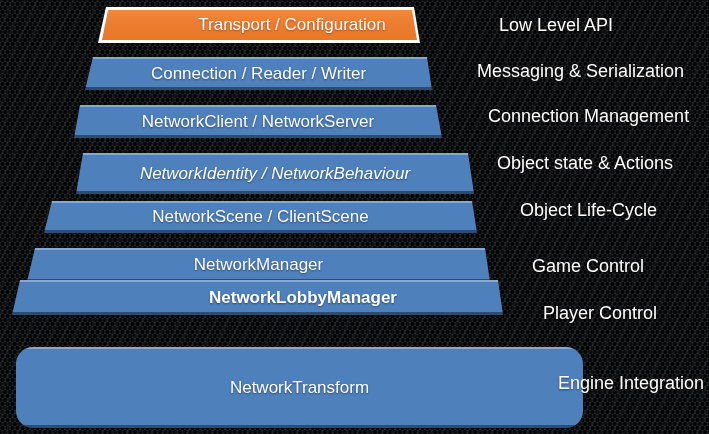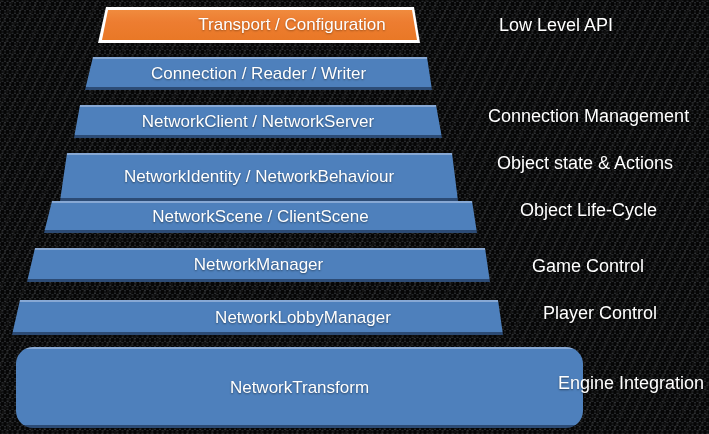--- a/index.html
+++ b/index.html
@@ -43,24 +43,24 @@
     display: flex; align-items: center; justify-content: center;
     color: #ffffff; font-size: 17px;
     text-shadow: 0 1px 2px rgba(0,0,0,0.35);
     background: linear-gradient(180deg, #f08b3e 0, #ed7d31 40%, #e97826 100%);
     clip-path: polygon(8px 0, 312px 0, 317px 100%, 2px 100%);
     white-space: nowrap;
     padding-left: 32px;
   }
   .l2 { left: 85px; top: 57px;  width: 347px; height: 33px; clip-path: polygon(8px 0, 342px 0, 347px 100%, 0 100%); }
   .l3 { left: 74px; top: 105px; width: 368px; height: 33px; clip-path: polygon(6px 0, 362px 0, 368px 100%, 0 100%); }
-  .l4 { left: 60px; top: 153px; width: 398px; height: 48px; clip-path: polygon(7px 0, 392px 0, 398px 100%, 0 100%); }
+  .l4 { left: 76px; top: 153px; width: 398px; height: 41px; clip-path: polygon(7px 0, 392px 0, 398px 100%, 0 100%); font-style: italic; }
   .l5 { left: 44px; top: 201px; width: 433px; height: 32px; clip-path: polygon(8px 0, 428px 0, 433px 100%, 0 100%); }
   .l6 { left: 27px; top: 248px; width: 463px; height: 34px; clip-path: polygon(8px 0, 458px 0, 463px 100%, 0 100%); }
-  .l7 { left: 12px; top: 300px; width: 582px; height: 35px; clip-path: polygon(8px 0, 486px 0, 491px 100%, 0 100%); }
+  .l7 { left: 12px; top: 280px; width: 582px; height: 35px; clip-path: polygon(8px 0, 486px 0, 491px 100%, 0 100%); font-weight: bold; }
   .l8 { left: 16px; top: 347px; width: 567px; height: 81px; flex-direction: row; line-height: 26px; border-radius: 17px; }
   .ann {
     position: absolute;
     color: #ffffff; font-size: 18px;
     text-shadow: 0 1px 2px rgba(0,0,0,0.5);
     white-space: nowrap;
   }
   .a1 { left: 467px; top: 15px; margin-left: 32px;  }
   .a2 { left: 477px; top: 61px;  }
   .a3 { left: 488px; top: 106px; }
@@ -89,19 +89,20 @@
 
   <div class="layer blue l6">NetworkManager</div>
 
   <div class="layer blue l7">NetworkLobbyManager</div>
 
   <div class="layer blue l8">
     <span>NetworkTransform</span>
   </div>
 
   <span class="ann a1">Low Level API</span>
+  <span class="ann a2">Messaging &amp; Serialization</span>
   <span class="ann a3">Connection Management</span>
   <span class="ann a4">Object state &amp; Actions</span>
   <span class="ann a5">Object Life-Cycle</span>
   <span class="ann a6">Game Control</span>
   <span class="ann a7">Player Control</span>
   <span class="ann a8">Engine Integration</span>
 </div>
 
 </body></html>

